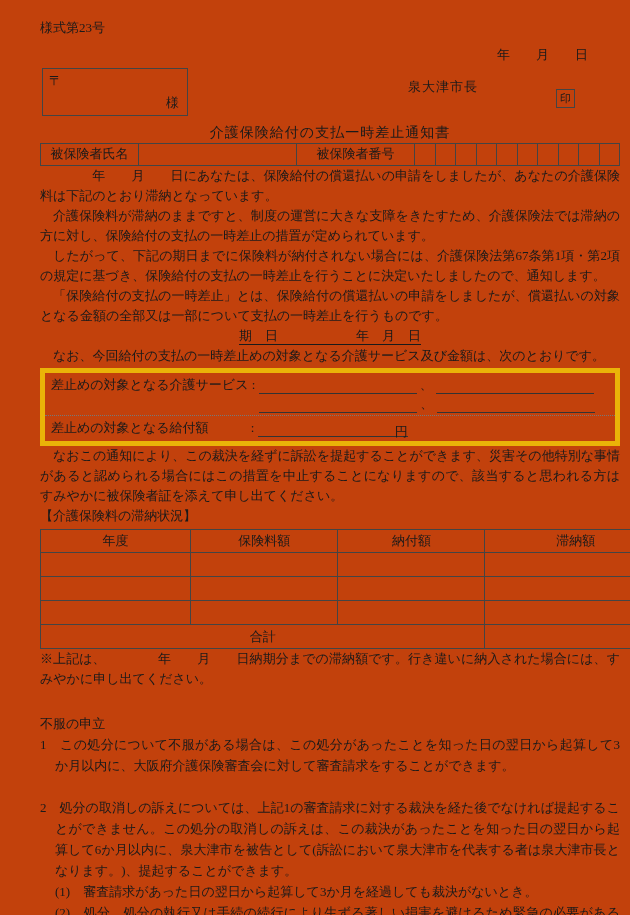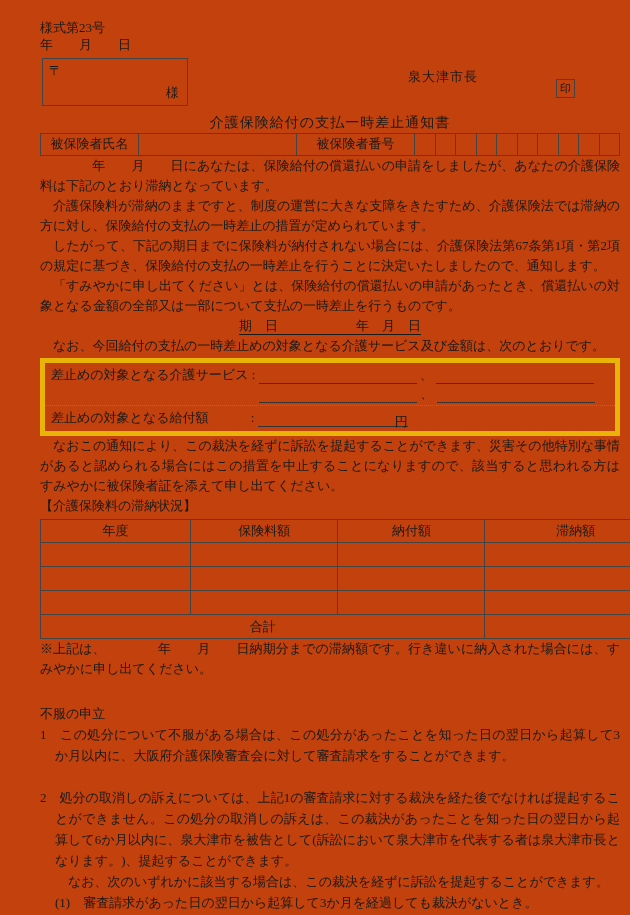--- a/index.html
+++ b/index.html
@@ -4,21 +4,21 @@
 <style>
   html,body{margin:0;padding:0;background:#f2f2f2;}
   .page{
     width:630px;height:915px;background:#c2410c;color:#1a1a1a;
     font-family:"Liberation Serif","DejaVu Serif",serif;
     font-size:13px;line-height:20px;
     box-sizing:border-box;padding:20px 10px 8px 40px;
     overflow:hidden;position:relative;
   }
   .form-no{line-height:16px;}
-  .date-top{text-align:left;padding-right:32px;line-height:18px;margin-top:0;}
+  .date-top{text-align:right;padding-right:32px;line-height:18px;margin-top:10px;}
   .addr-sender{position:relative;height:56px;margin-top:4px;}
   .addr-box{
     position:absolute;left:2px;top:0;width:146px;height:48px;
     border:1px solid #444;box-sizing:border-box;padding:2px 6px;
   }
   .postal{position:absolute;left:6px;top:2px;}
   .sama{position:absolute;right:8px;bottom:2px;}
   .sender{position:absolute;left:368px;top:9px;letter-spacing:1px;}
   .seal{
     position:absolute;left:516px;top:21px;width:17px;height:17px;
@@ -95,21 +95,21 @@
         <div class="numbox" data-interactable="true"></div>
         <div class="numbox" data-interactable="true"></div>
         <div class="numbox" data-interactable="true"></div>
         <div class="numbox" data-interactable="true"></div>
       </div>
   </div>
 
   <p class="body-text" data-interactable="false">　　　　年　　月　　日にあなたは、保険給付の償還払いの申請をしましたが、あなたの介護保険料は下記のとおり滞納となっています。</p>
   <p class="body-text" data-interactable="false">　介護保険料が滞納のままですと、制度の運営に大きな支障をきたすため、介護保険法では滞納の方に対し、保険給付の支払の一時差止の措置が定められています。</p>
   <p class="body-text" data-interactable="false">　したがって、下記の期日までに保険料が納付されない場合には、介護保険法第67条第1項・第2項の規定に基づき、保険給付の支払の一時差止を行うことに決定いたしましたので、通知します。</p>
-  <p class="body-text" data-interactable="false">　「すみやかに申し出てください」とは、保険給付の償還払いの申請があったとき、償還払いの対象となる金額の全部又は一部について支払の一時差止を行うものです。</p>
+  <p class="body-text" data-interactable="false">　「保険給付の支払の一時差止」とは、保険給付の償還払いの申請をしましたが、償還払いの対象となる金額の全部又は一部について支払の一時差止を行うものです。</p>
   <p class="deadline" data-interactable="false"><span data-interactable="true">期　日　　　　　　年　月　日</span></p>
   <p class="body-text" data-interactable="false">　なお、今回給付の支払の一時差止めの対象となる介護サービス及び金額は、次のとおりです。</p>
 
   <div class="susp-box" data-interactable="false">
     <div class="susp-row" data-interactable="false">
       <span data-interactable="false">差止めの対象となる介護サービス :</span>
       <span class="blank w160" data-interactable="true"></span>
       <span data-interactable="false">、</span>
       <span class="blank w160" data-interactable="true"></span>
     </div>
@@ -165,19 +165,18 @@
         </tr>
       </tbody>
   </table>
 
   <p class="body-text" data-interactable="false">※上記は、　　　　年　　月　　日納期分までの滞納額です。行き違いに納入された場合には、すみやかに申し出てください。</p>
 
   <div class="appeal" data-interactable="false">
     <p class="appeal-heading" data-interactable="false">不服の申立</p>
     <p class="item gap-after" data-interactable="false">1　この処分について不服がある場合は、この処分があったことを知った日の翌日から起算して3か月以内に、大阪府介護保険審査会に対して審査請求をすることができます。</p>
     <p class="item" data-interactable="false">2　処分の取消しの訴えについては、上記1の審査請求に対する裁決を経た後でなければ提起することができません。この処分の取消しの訴えは、この裁決があったことを知った日の翌日から起算して6か月以内に、泉大津市を被告として(訴訟において泉大津市を代表する者は泉大津市長となります。)、提起することができます。</p>
-    <p class="subnote" data-interactable="false">　なお、次のいずれかに該当する場合は、この裁決を経ずに訴訟を提起することができます。</p>
     <p class="subitem" data-interactable="false">(1)　審査請求があった日の翌日から起算して3か月を経過しても裁決がないとき。</p>
     <p class="subitem" data-interactable="false">(2)　処分、処分の執行又は手続の続行により生ずる著しい損害を避けるため緊急の必要があるとき。</p>
 
   </div>
 
 </div>
 
 </body></html>

